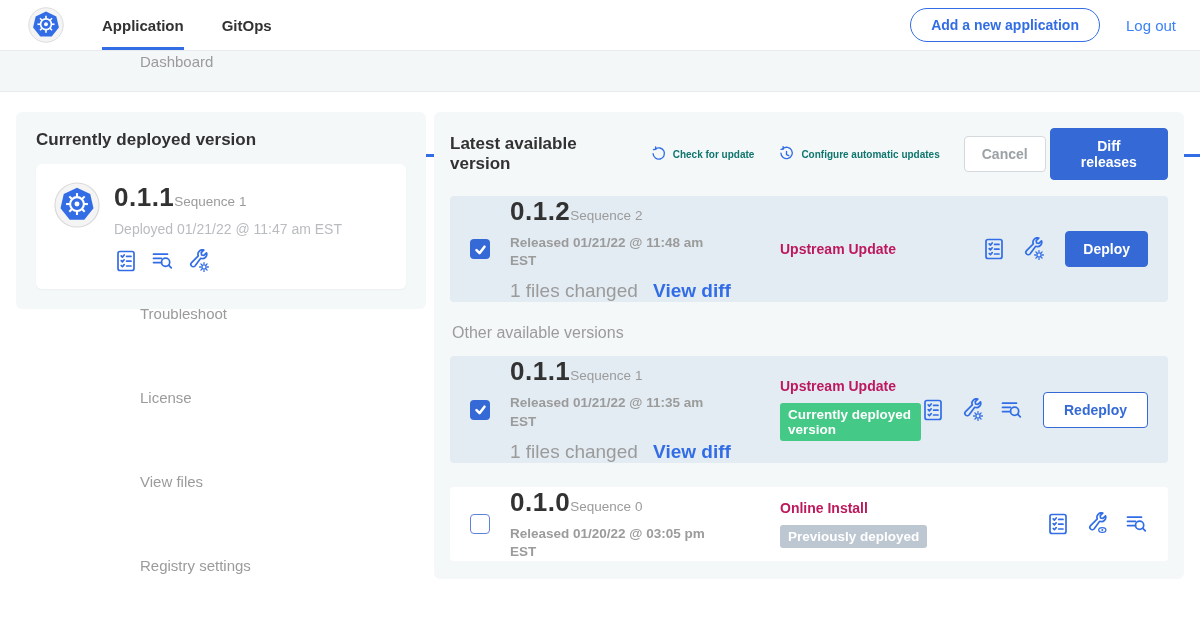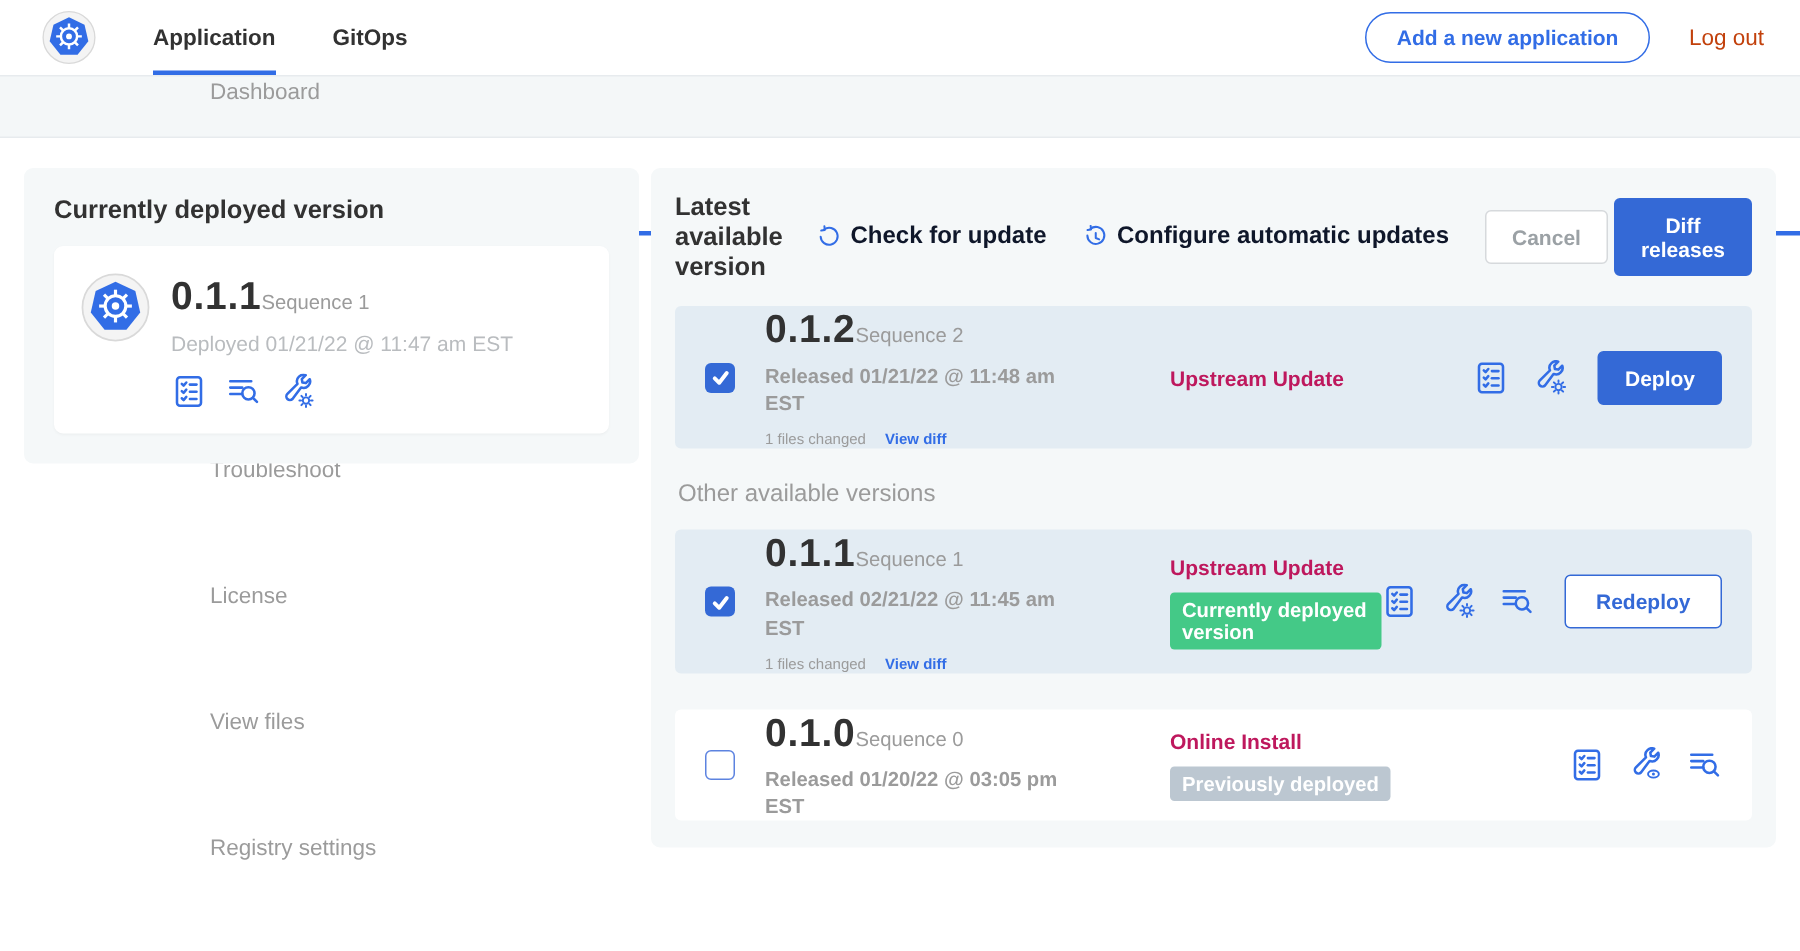--- a/index.html
+++ b/index.html
@@ -9,21 +9,21 @@
   
   .header { height: 50px; display: flex; align-items: stretch; padding: 0 24px 0 28px; background: #fff; }
   .logo-wrap { display: flex; align-items: center; margin-right: 38px; }
   .logo-circle { width: 36px; height: 36px; }
   .hdr-tabs { display: flex; align-items: stretch; gap: 38px; }
   .hdr-tab { display: flex; align-items: center; font-size: 15px; font-weight: 700; color: #323232; cursor: pointer; border-bottom: 3px solid transparent; padding-top: 3px; }
   .hdr-tab.active { border-bottom-color: #326de6; }
   .hdr-right { margin-left: auto; display: flex; align-items: center; gap: 26px; }
   .pill-btn { border: 1.5px solid #326de6; color: #326de6; background: #fff; border-radius: 20px;
     font-size: 14px; font-weight: 700; padding: 8px 20px; cursor: pointer; font-family: inherit; }
-  .logout { font-size: 15px; color: #c2410c; cursor: pointer; }
+  .logout { font-size: 15px; color: #3b82f6; cursor: pointer; }
 
   
   .subnav { height: 42px; background: #f4f7f8; border-top: 1px solid #e7ebee; border-bottom: 1px solid #e7ebee;
     display: flex; align-items: stretch; gap: 62px; padding-left: 140px; flex-direction: column; }
   .subnav-item { display: flex; align-items: center; font-size: 15px; color: #9b9b9b; cursor: pointer;
     border-bottom: 3px solid transparent; padding-top: 2px; }
   .subnav-item.active { color: #323232; font-weight: 600; border-bottom-color: #326de6; }
 
   
   .main { display: flex; gap: 8px; padding: 20px 16px; align-items: flex-start; }
@@ -41,40 +41,40 @@
   .icon-row { display: flex; align-items: center; gap: 12px; margin-top: 12px; }
 
   .icn { width: 24px; height: 24px; stroke: #326de6; fill: none; stroke-width: 1.7;
     stroke-linecap: round; stroke-linejoin: round; cursor: pointer; flex: none; }
   .icn.small { width: 17px; height: 17px; stroke-width: 1.9; cursor: default; }
 
   
   .right-panel { flex: 1; padding: 16px 16px 18px; }
   .rp-header { display: flex; align-items: center; margin-bottom: 16px; }
   .rp-title { font-size: 17px; font-weight: 700; margin-right: 10px; }
-  .rp-link { display: flex; align-items: center; gap: 6px; color: #0f172a; font-size: 16px; font-weight: 700;
+  .rp-link { display: flex; align-items: center; gap: 6px; color: #0f766e; font-size: 10px; font-weight: 700;
     cursor: pointer; margin-right: 24px; white-space: nowrap; }
   .rp-spacer { flex: 1; }
   .btn { font-family: inherit; font-size: 14px; font-weight: 700; border-radius: 4px; padding: 9px 17px; cursor: pointer; }
   .btn-secondary { background: #fff; border: 1px solid #d6d9dc; color: #9ba1a5; margin-right: 4px; }
   .btn-primary { background: #3469d6; border: 1px solid #3469d6; color: #fff; }
   .btn-outline { background: #fff; border: 1px solid #3469d6; color: #3469d6; padding: 9px 20px; }
 
   .vrow { display: flex; align-items: center; background: #fff; border-radius: 4px; padding: 0 20px; }
   .vrow.selected { background: #e3ecf3; }
   .checkbox { width: 20px; height: 20px; border-radius: 4px; margin-right: 20px; flex: none; cursor: pointer;
     display: flex; align-items: center; justify-content: center; }
   .checkbox.checked { background: #3469d6; }
   .checkbox.unchecked { background: #fff; border: 1.5px solid #5d83e0; }
   .checkbox svg { width: 13px; height: 13px; stroke: #fff; fill: none; stroke-width: 2.6; stroke-linecap: round; stroke-linejoin: round; }
 
   .vinfo { width: 238px; flex: none; }
   .released { font-size: 13.5px; font-weight: 700; color: #9b9b9b; line-height: 1.35; margin-top: 7px; max-width: 215px; }
   .released span { display: block; }
-  .files-line { margin-top: 10px; font-size: 10px; color: #9b9b9b; }
+  .files-line { margin-top: 10px; font-size: 19px; color: #9b9b9b; }
   .view-diff { color: #326de6; font-weight: 700; margin-left: 10px; cursor: pointer; }
 
   .vsource { flex: 1; padding-left: 32px; }
   .source-label { font-size: 14px; font-weight: 700; color: #be185d; }
   .badge { display: inline-block; margin-top: 9px; padding: 4px 8px; border-radius: 3px; font-size: 13.5px; font-weight: 700; color: #fff; }
   .badge.green { background: #44c987; }
   .badge.gray  { background: #bcc7d1; }
 
   .vactions { display: flex; align-items: center; gap: 15px; }
   .vactions .btn { margin-left: 5px; }
@@ -262,21 +262,21 @@
         <svg viewBox="0 0 13 13">
             <use href="#ic-check"></use>
           </svg>
       </div>
       <div class="vinfo">
         <div class="ver-line">
           <span class="ver-big">0.1.1</span>
           <span class="seq">Sequence 1</span>
         </div>
         <div class="released">
-          <span>Released 02/21/22 @ 11:45 am</span>
+          <span>Released 01/21/22 @ 11:35 am</span>
           <span>EST</span>
         </div>
         <div class="files-line">
           <span>1 files changed</span>
           <span class="view-diff">View diff</span>
         </div>
       </div>
       <div class="vsource">
         <div class="source-label">Upstream Update</div>
         <span class="badge green">Currently deployed version</span>

